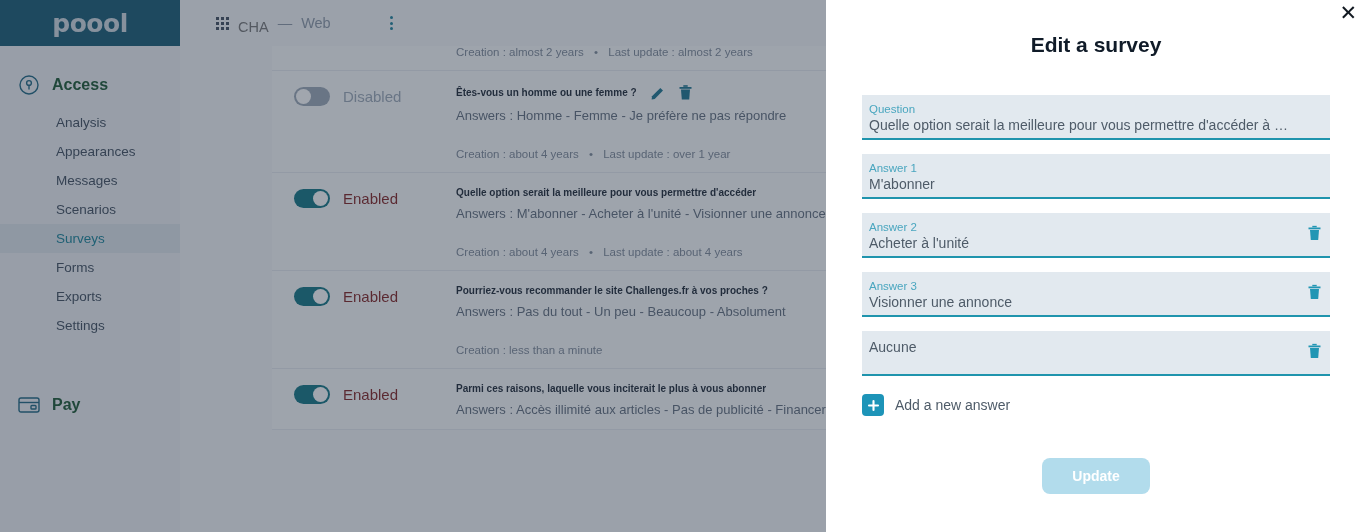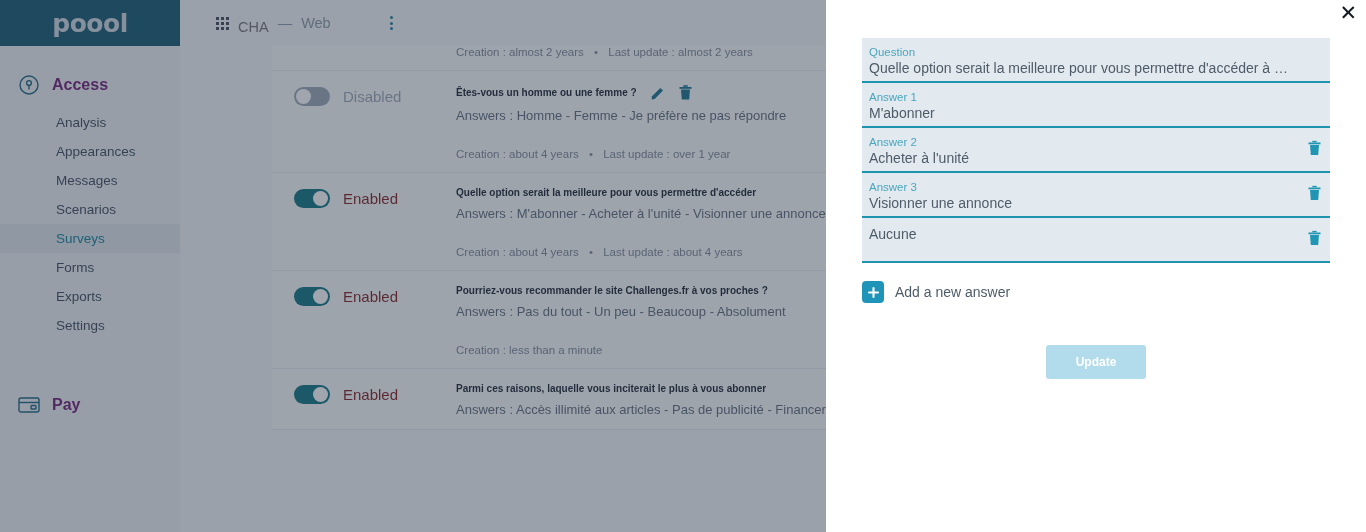--- a/index.html
+++ b/index.html
@@ -25,21 +25,21 @@
     height: 46px; background: #115670;
     display: flex; align-items: center; justify-content: center;
   }
   .logo-text {
     color: #cfd9e0; font-size: 25px; font-weight: 700; letter-spacing: -0.5px;
     font-family: "DejaVu Sans", sans-serif;
   }
   .nav-group { padding-top: 22px; }
   .nav-head {
     display: flex; align-items: center; gap: 12px;
-    padding: 6px 0 6px 18px; color: #701a75; font-size: 16px; font-weight: 600;
+    padding: 6px 0 6px 18px; color: #14532d; font-size: 16px; font-weight: 600;
   }
   .nav-head svg { display: block; }
   .nav-items { margin-top: 6px; }
   .nav-item {
     padding: 7px 0 7px 56px;
     font-size: 13.5px; color: #3c4a5a;
   }
   .nav-item.active { color: #138196; background: #dfe5ec; }
   .pay-group { margin-top: 28px; }
 
@@ -108,20 +108,21 @@
   .panel-title {
     text-align: center; margin-top: 33px;
     font-size: 21px; font-weight: 700; color: #101b28;
   }
   .fields { margin-top: 38px; padding: 0 36px; }
   .field {
     position: relative;
     background: #e2e9ef;
     border-bottom: 2px solid #1f94ad;
     padding: 7px 40px 12px 7px;
+    margin-bottom: 14px;
     height: 45px;
   }
   .field-label { font-size: 11.5px; color: #49a6bf; line-height: 14px; }
   .field-value {
     font-size: 14px; color: #4e5b68; line-height: 19px;
     white-space: nowrap; overflow: hidden; text-overflow: ellipsis;
   }
   .field .trash {
     position: absolute; right: 9px; top: 50%; transform: translateY(-50%);
     cursor: pointer;
@@ -132,22 +133,22 @@
   }
   .plus-box {
     width: 22px; height: 22px; border-radius: 4px; background: #1d94b8;
     display:flex; align-items:center; justify-content:center; flex: 0 0 22px;
   }
   .plus-box svg { display:block; }
   .add-label { font-size: 14px; color: #4e5b68; }
   .submit-wrap { display:flex; justify-content:center; margin-top: 42px; }
   .submit-btn {
     background: #b2dcec; color: #ffffff;
-    border: none; border-radius: 3px;
-    font-size: 12px; font-weight: 700;
+    border: none; border-radius: 8px;
+    font-size: 14px; font-weight: 700;
     padding: 10px 30px;
     font-family: "Liberation Sans", sans-serif;
     cursor: default;
   }
 </style>
 </head>
 <body>
 
 <div id="app">
 
@@ -317,20 +318,21 @@
         </div>
 
       </div>
     </main>
   </div>
 
   <div class="dim"></div>
 
   <section class="panel">
     <span class="panel-close">✕</span>
+    <h1 class="panel-title">Edit a survey</h1>
 
     <div class="fields">
 
       <div class="field">
         <div class="field-label">Question</div>
         <div class="field-value">Quelle option serait la meilleure pour vous permettre d'accéder à cet ar…</div>
       </div>
 
       <div class="field">
         <div class="field-label">Answer 1</div>

